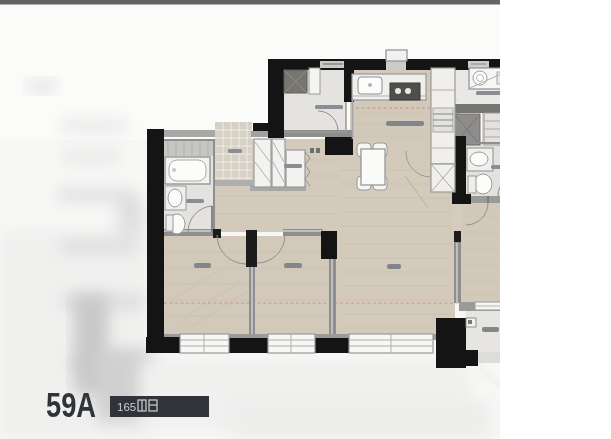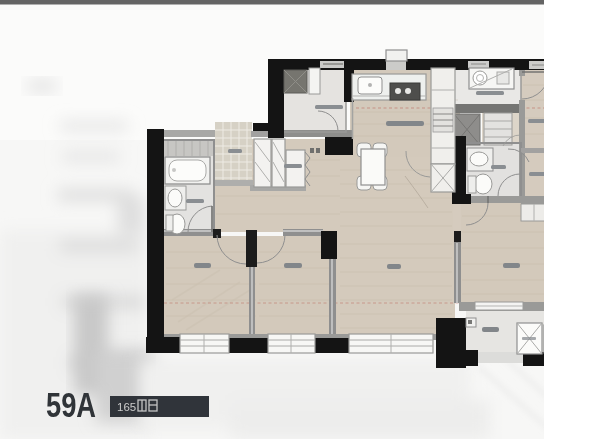--- a/index.html
+++ b/index.html
@@ -1,17 +1,17 @@
 <!DOCTYPE html>
 <html><head>
 <meta charset="utf-8">
 <style>
 html,body{margin:0;padding:0;background:#fff}
 body{width:611px;height:439px;overflow:hidden;font-family:"Liberation Sans",sans-serif}
-.stage{position:relative;width:544px;height:439px;background:#f8f8f8;overflow:hidden}
+.stage{position:relative;width:500px;height:439px;background:#f8f8f8;overflow:hidden}
 .stage svg{position:absolute;left:0;top:0;filter:blur(0.5px)}
 </style>
 </head>
 <body>
 <div class="stage">
 <svg width="611" height="439" viewBox="0 0 611 439" xmlns="http://www.w3.org/2000/svg">
 <defs>
 <filter id="b6">
           <feGaussianBlur stdDeviation="8"></feGaussianBlur>
         </filter>

